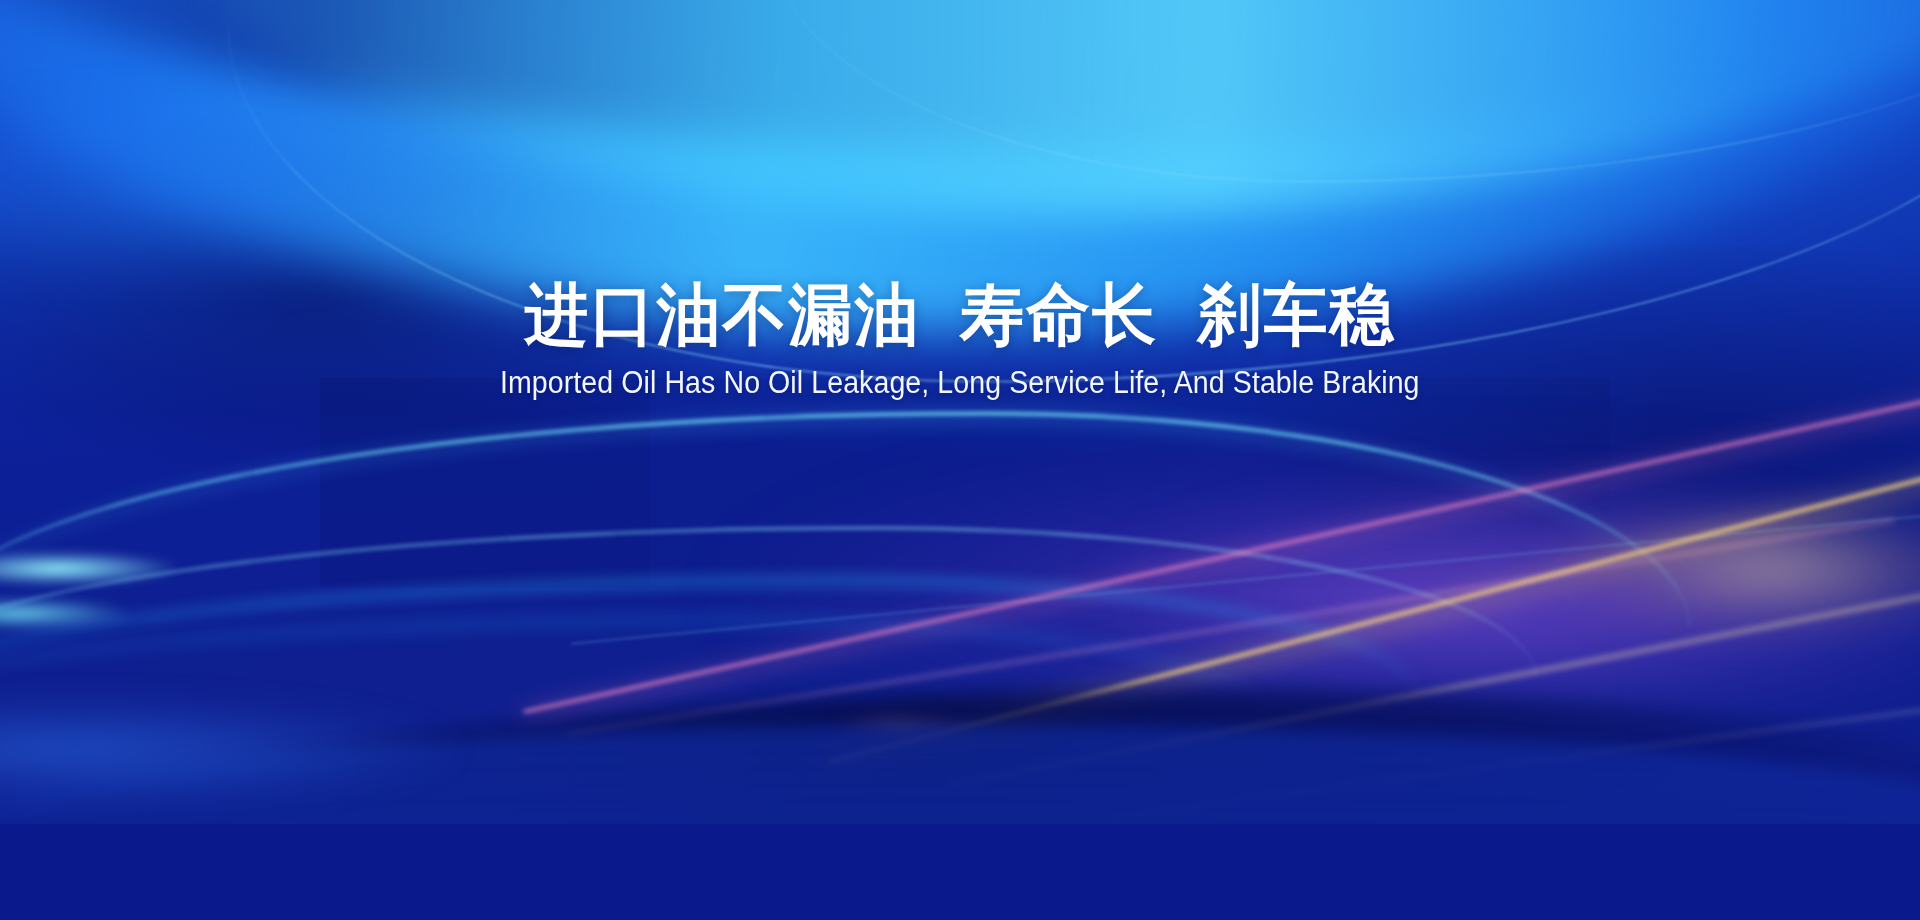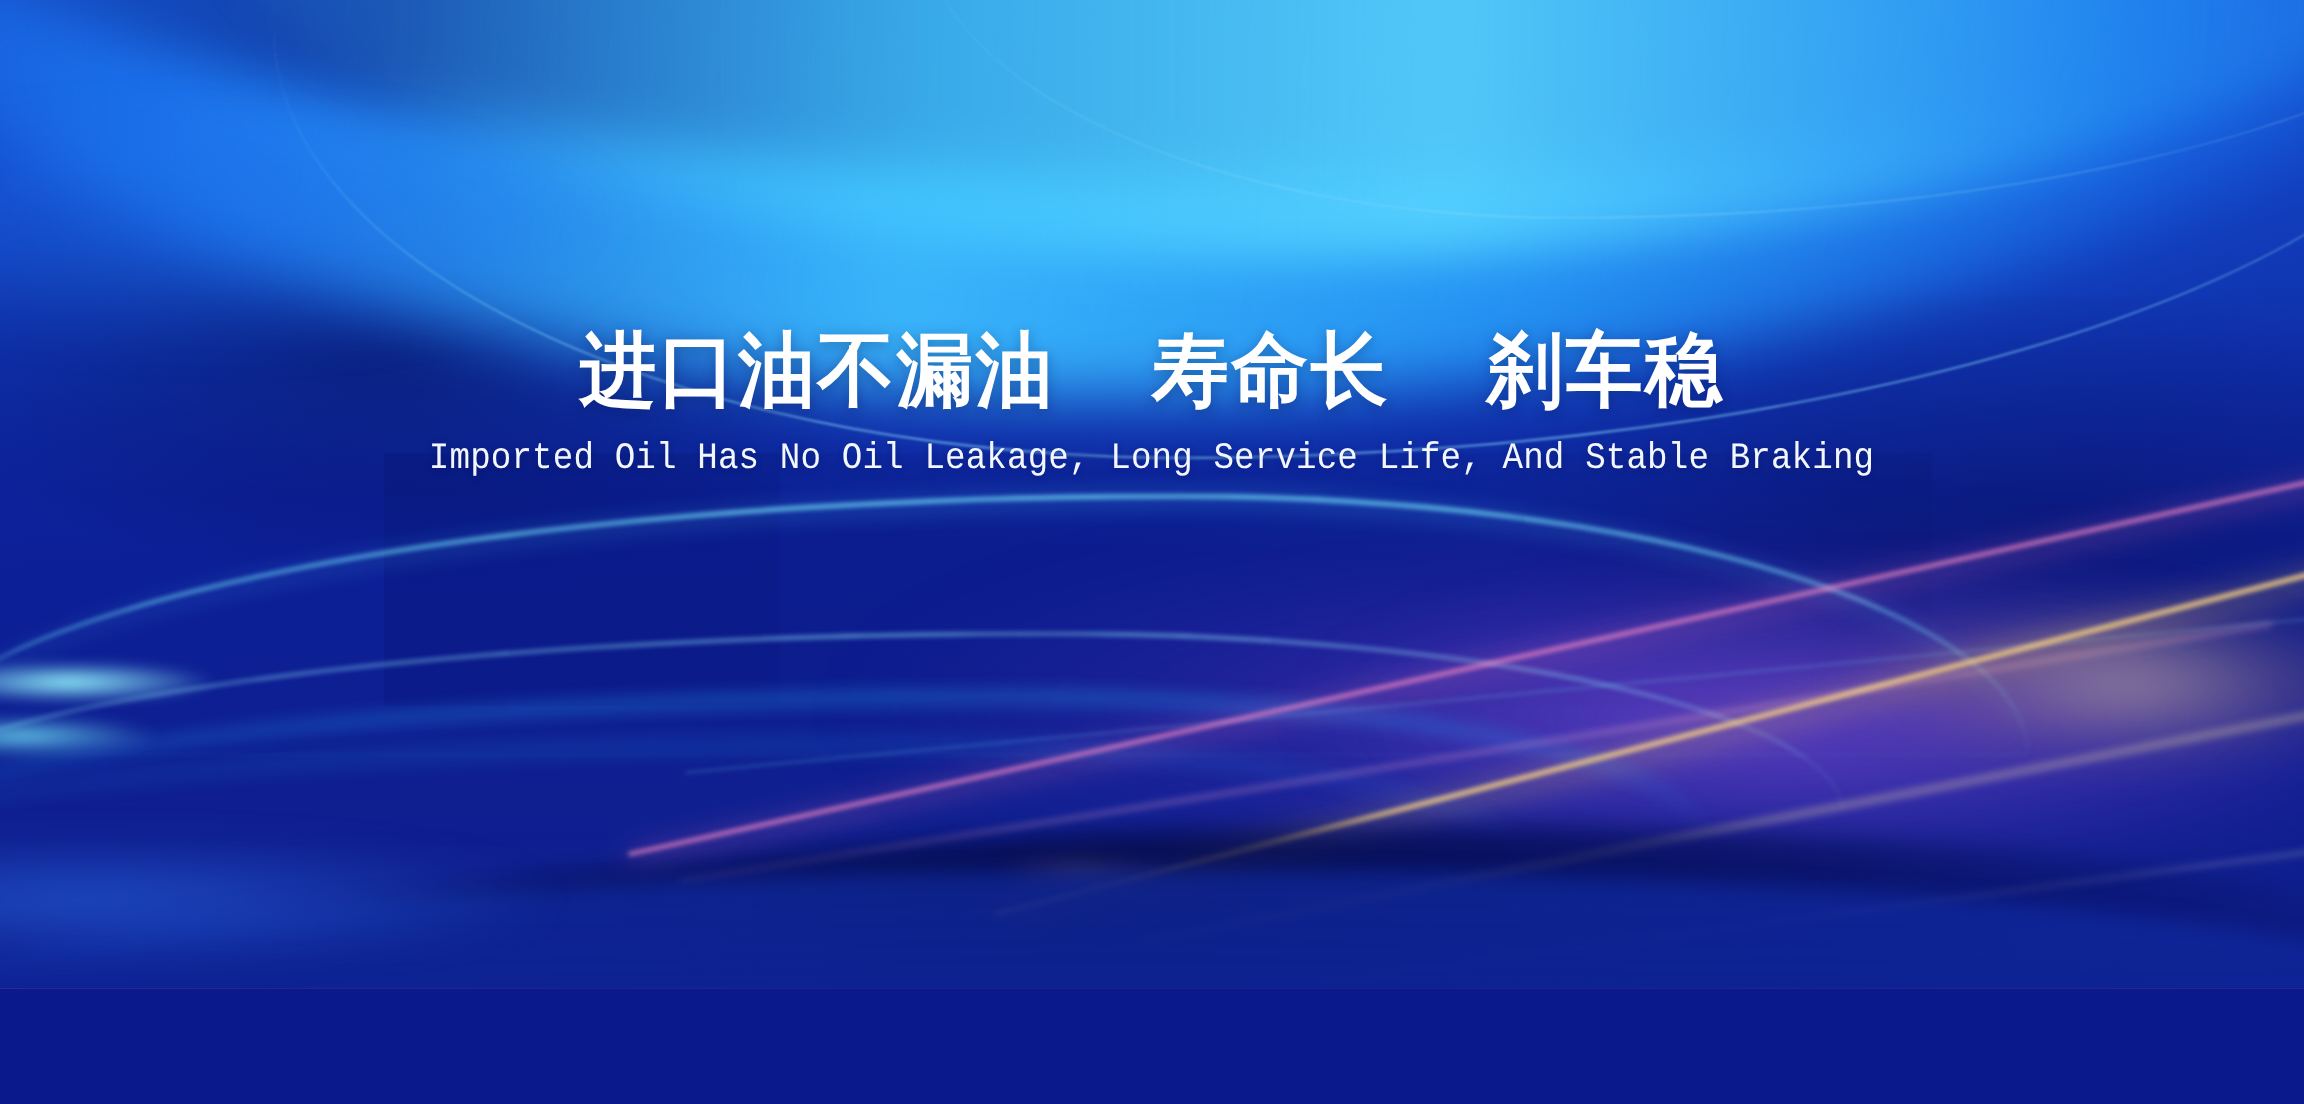--- a/index.html
+++ b/index.html
@@ -5,22 +5,22 @@
   html, body {
     margin: 0;
     padding: 0;
     background: #0a1a8c;
   }
   #banner {
     position: relative;
     width: 1920px;
     height: 824px;
     overflow: hidden;
-    background: #ec4899;
-    font-family: Liberation Mono, monospace;
+    background: #4c1d95;
+    font-family: Liberation Sans, sans-serif;
   }
 
   
   .layer { position: absolute; pointer-events: none; }
 
   
   .bg-base {
     inset: 0;
     background:
       radial-gradient(150% 90% at 62% 4%, rgba(30,140,255,0.95) 0%, rgba(22,90,220,0.55) 26%, rgba(12,34,160,0.0) 58%),

